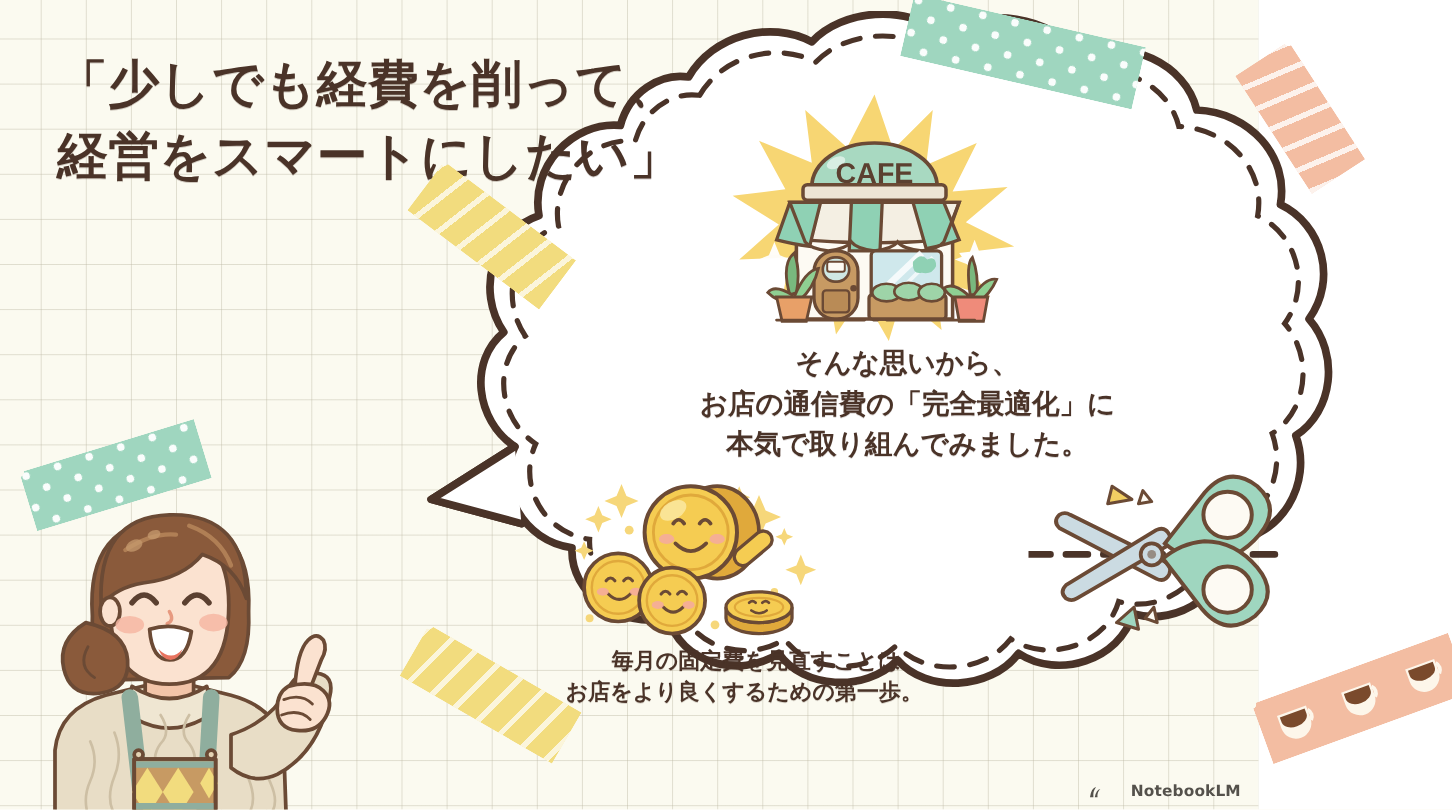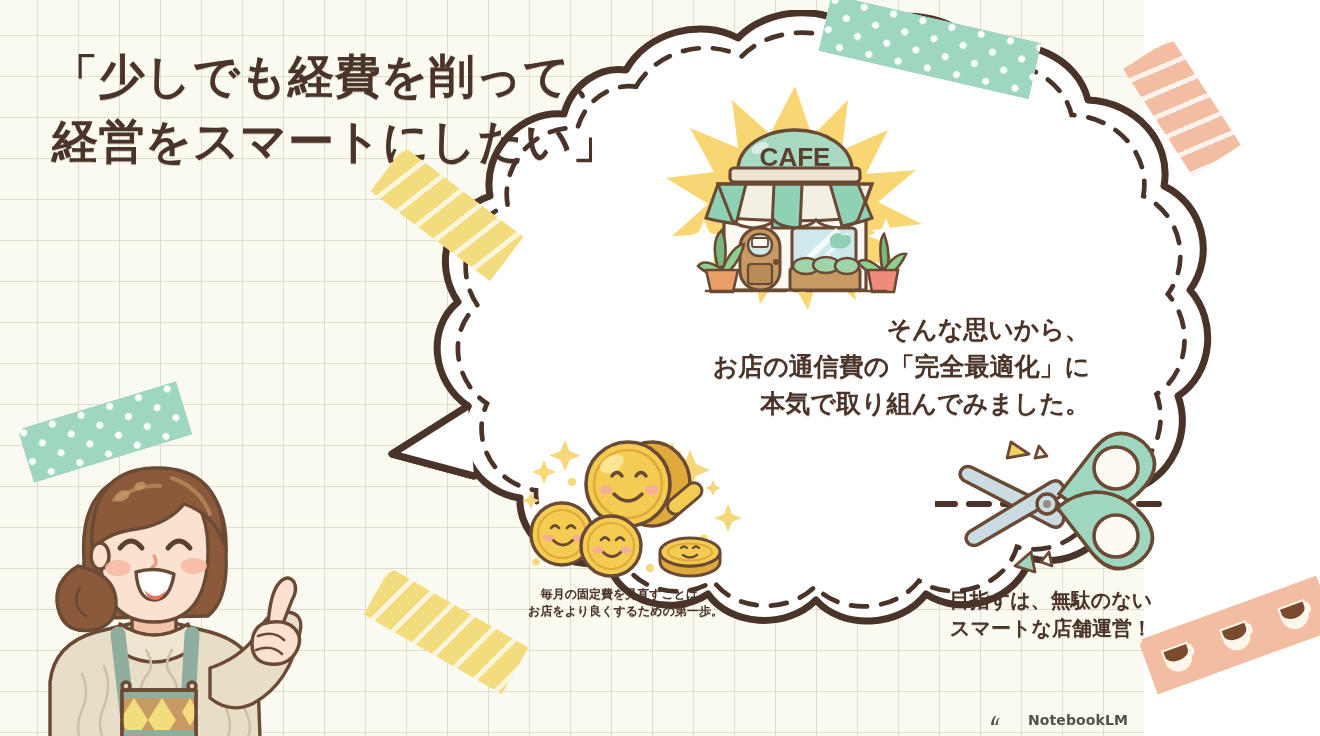--- a/index.html
+++ b/index.html
@@ -73,22 +73,22 @@
   #illus-scissors{ left:935px; top:420px; width:235px; height:162px; }
   .illus svg{ width:100%; height:100%; display:block; }
 
   
   .caption{
     position:absolute; z-index:35;
     color:#4a3328; font-weight:700;
     text-align:center; white-space:pre-line;
     text-shadow:0 1px 0 rgba(74,51,40,.18);
   }
-  #caption-main{ left:560px; top:312px; width:530px; font-size:25px; line-height:1.47;text-align:right; }
-  #caption-coins{ left:438px; top:586px; width:375px; font-size:12px; line-height:1.42; }
+  #caption-main{ left:560px; top:312px; width:530px; font-size:25px; line-height:1.47; }
+  #caption-coins{ left:464px; top:586px; width:375px; font-size:20px; line-height:1.42;text-align:right; }
   #caption-scissors{ left:906px; top:586px; width:290px; font-size:20px; line-height:1.42; }
 
   
   #character{ position:absolute; left:22px; top:438px; width:330px; height:300px; z-index:38; }
   #character svg{ width:100%; height:100%; display:block; }
 
   
   #watermark{
     position:absolute; right:16px; bottom:8px; z-index:60;
     display:flex; align-items:center; gap:24px;
@@ -305,22 +305,20 @@
         <path d="M106 142 l8-10 3 14z" fill="#fdfaf3"></path>
       </g>
     </svg>
   </div>
 
   <div class="caption" id="caption-main">そんな思いから、
 お店の通信費の「完全最適化」に
 本気で取り組んでみました。</div>
   <div class="caption" id="caption-coins">毎月の固定費を見直すことは、
 お店をより良くするための第一歩。</div>
-  <div class="caption" id="caption-scissors">目指すは、無駄のない
-スマートな店舗運営！</div>
 
   <div id="character">
     <svg viewBox="0 0 330 300" xmlns="http://www.w3.org/2000/svg">
       <g stroke="#6b4a35" stroke-width="3.4" stroke-linejoin="round" stroke-linecap="round">
 
         <path d="M28 300 L28 244 q4-38 46-50 l58-14 l56 14 q44 12 48 50 L238 300 z" fill="#e8ddc6"></path>
 
         <path d="M110 168 h44 v30 h-44z" fill="#f2c4a8"></path>
 
         <path d="M98 186 q34 22 68 0 q6 22 -4 30 q-30 16 -60 0 q-10-8 -4-30z" fill="#efe6d2"></path>

